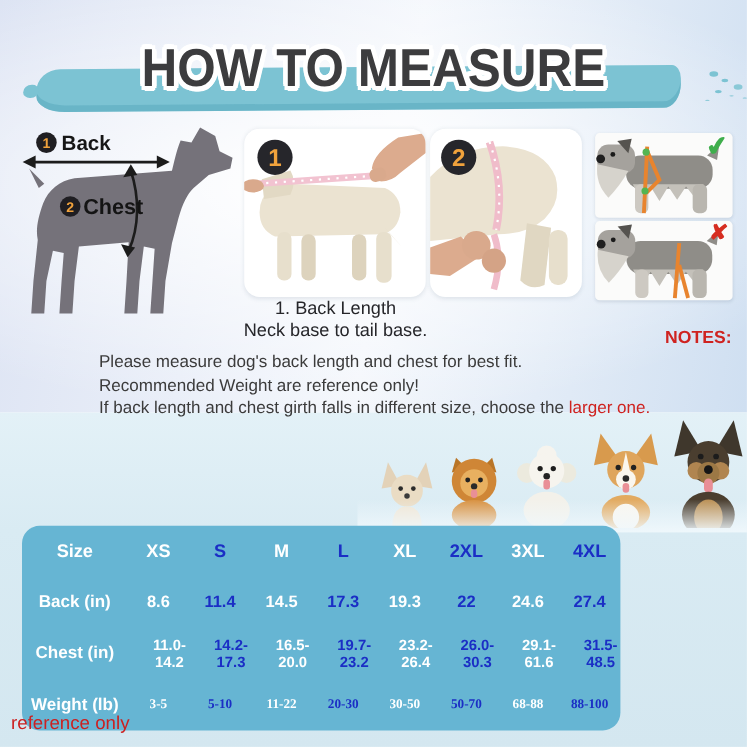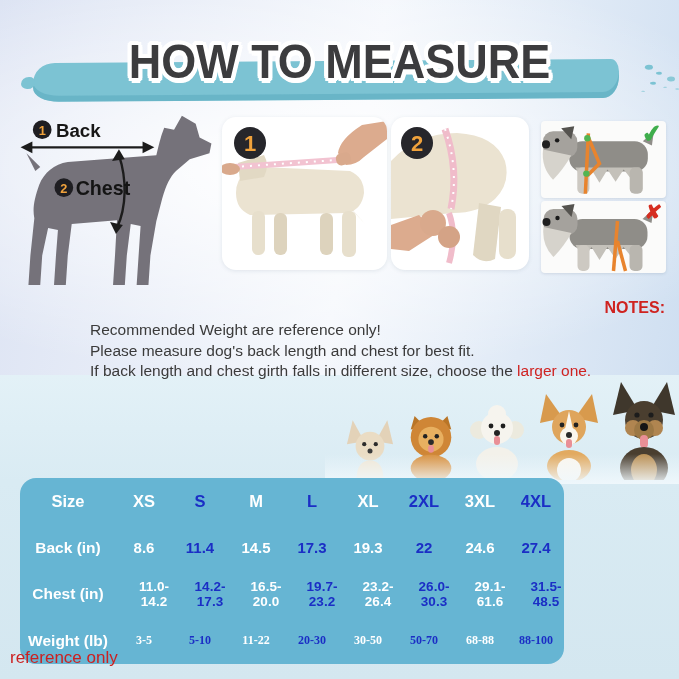--- a/index.html
+++ b/index.html
@@ -125,20 +125,24 @@
       </g>
       <ellipse cx="8" cy="52" rx="10" ry="6" fill="#d9a98c"></ellipse>
       <path fill="#dcab8e" d="M165,4 L140,8 Q118,22 116,36 L124,48 Q134,48 142,40 L165,22 Z"></path>
       <rect x="114" y="36" width="15" height="12" rx="5" fill="#d9a98c" transform="rotate(-15 121 42)"></rect>
       <g>
         <circle cx="28" cy="26" r="16" fill="#26262b"></circle>
         <text x="28" y="34" text-anchor="middle" font-size="22" font-weight="bold" fill="#f0a23c">1</text>
       </g>
     </svg>
   </div>
+  <div class="cap cap1">
+    <div>1. Back Length</div>
+    <div>Neck base to tail base.</div>
+  </div>
 
   <div class="card card2">
     <svg viewBox="0 0 138 153" width="138" height="153">
       <path fill="#ebe3d1" d="M0,44 Q26,16 66,16 Q104,18 114,44 Q120,66 104,82 Q88,96 62,96 L0,102 Z"></path>
       <path fill="#e0d7c2" d="M88,86 L82,138 Q92,148 104,142 L110,90 Z"></path>
       <rect x="108" y="92" width="17" height="50" rx="8" fill="#e7dfcc"></rect>
       <g>
         <path d="M54,12 Q68,52 60,92" fill="none" stroke="#f0bcca" stroke-width="7"></path>
         <path d="M54,12 Q68,52 60,92" fill="none" stroke="#ffffff" stroke-width="2" stroke-dasharray="2 6"></path>
         <path d="M58,96 Q66,118 58,146" fill="none" stroke="#f0bcca" stroke-width="6"></path>
@@ -189,22 +193,22 @@
       <g stroke="#e8842e" stroke-width="3.5" fill="none">
         <path d="M76,20 L72,70"></path>
         <path d="M76,40 L84,70"></path>
       </g>
     </svg>
     <span class="mark mark-bad">✘</span>
   </div>
 
   <div class="notes">
     <div class="notes-head">NOTES:</div>
+    <div class="notes-line">Please measure dog's back length and chest for best fit.</div>
     <div class="notes-line">Recommended Weight are reference only!</div>
-    <div class="notes-line">Please measure dog's back length and chest for best fit.</div>
     <div class="notes-line"><span>If back length and chest girth falls in different size, choose the </span><span class="hl">larger one.</span></div>
   </div>
 
   <div class="dogs">
     <svg width="50" height="62" viewBox="0 0 52 64">
       <polygon points="8,2 20,24 2,27" fill="#e3d2b8"></polygon>
         <polygon points="44,2 32,24 50,27" fill="#e3d2b8"></polygon>
       <circle cx="26" cy="29" r="15" fill="#eadcc4"></circle>
       <circle cx="20" cy="27" r="2.2" fill="#2b2b2b"></circle>
         <circle cx="32" cy="27" r="2.2" fill="#2b2b2b"></circle>

